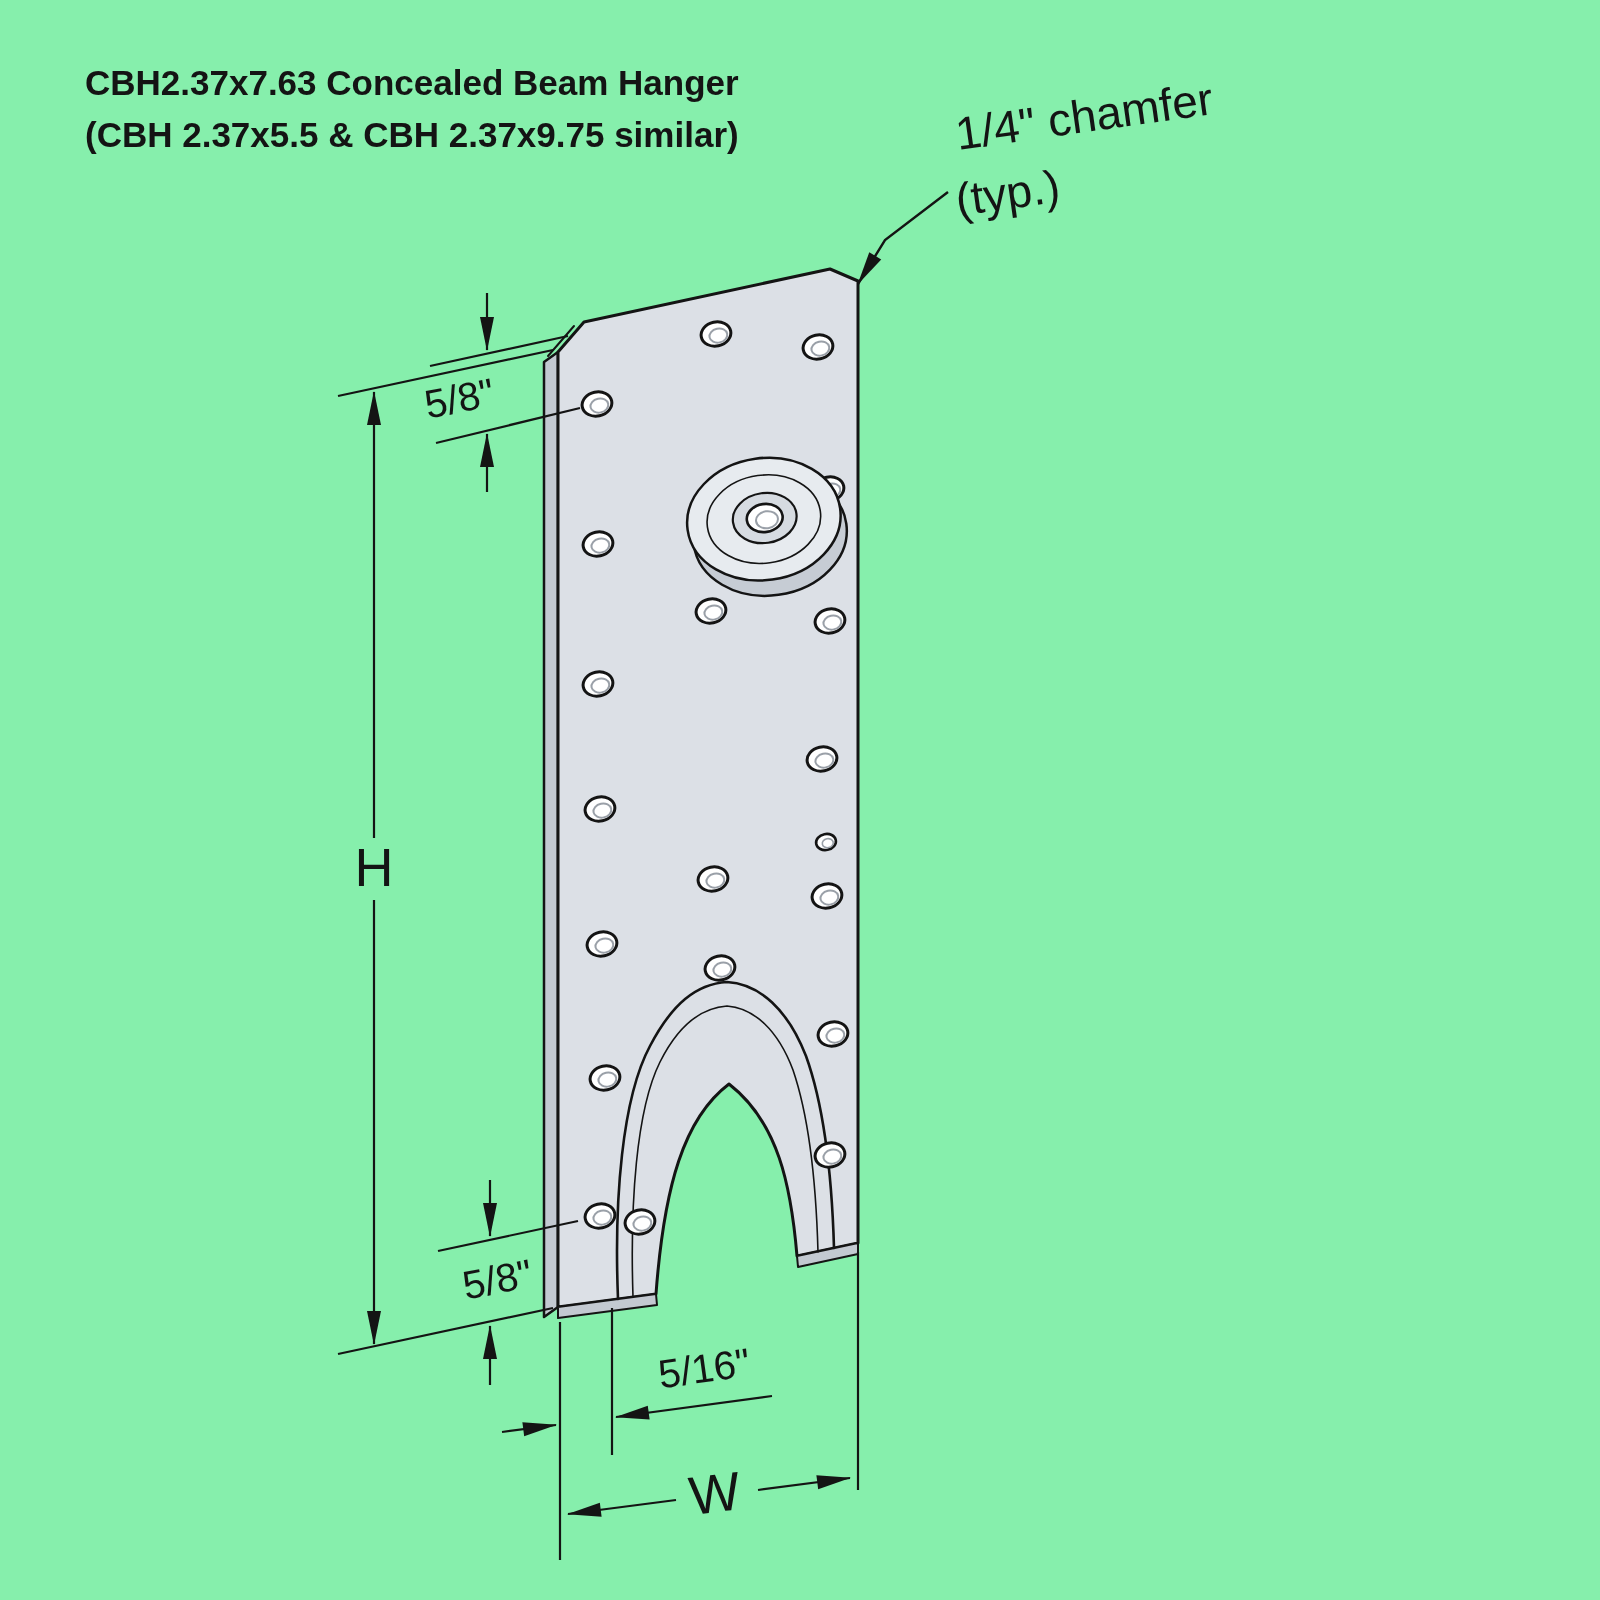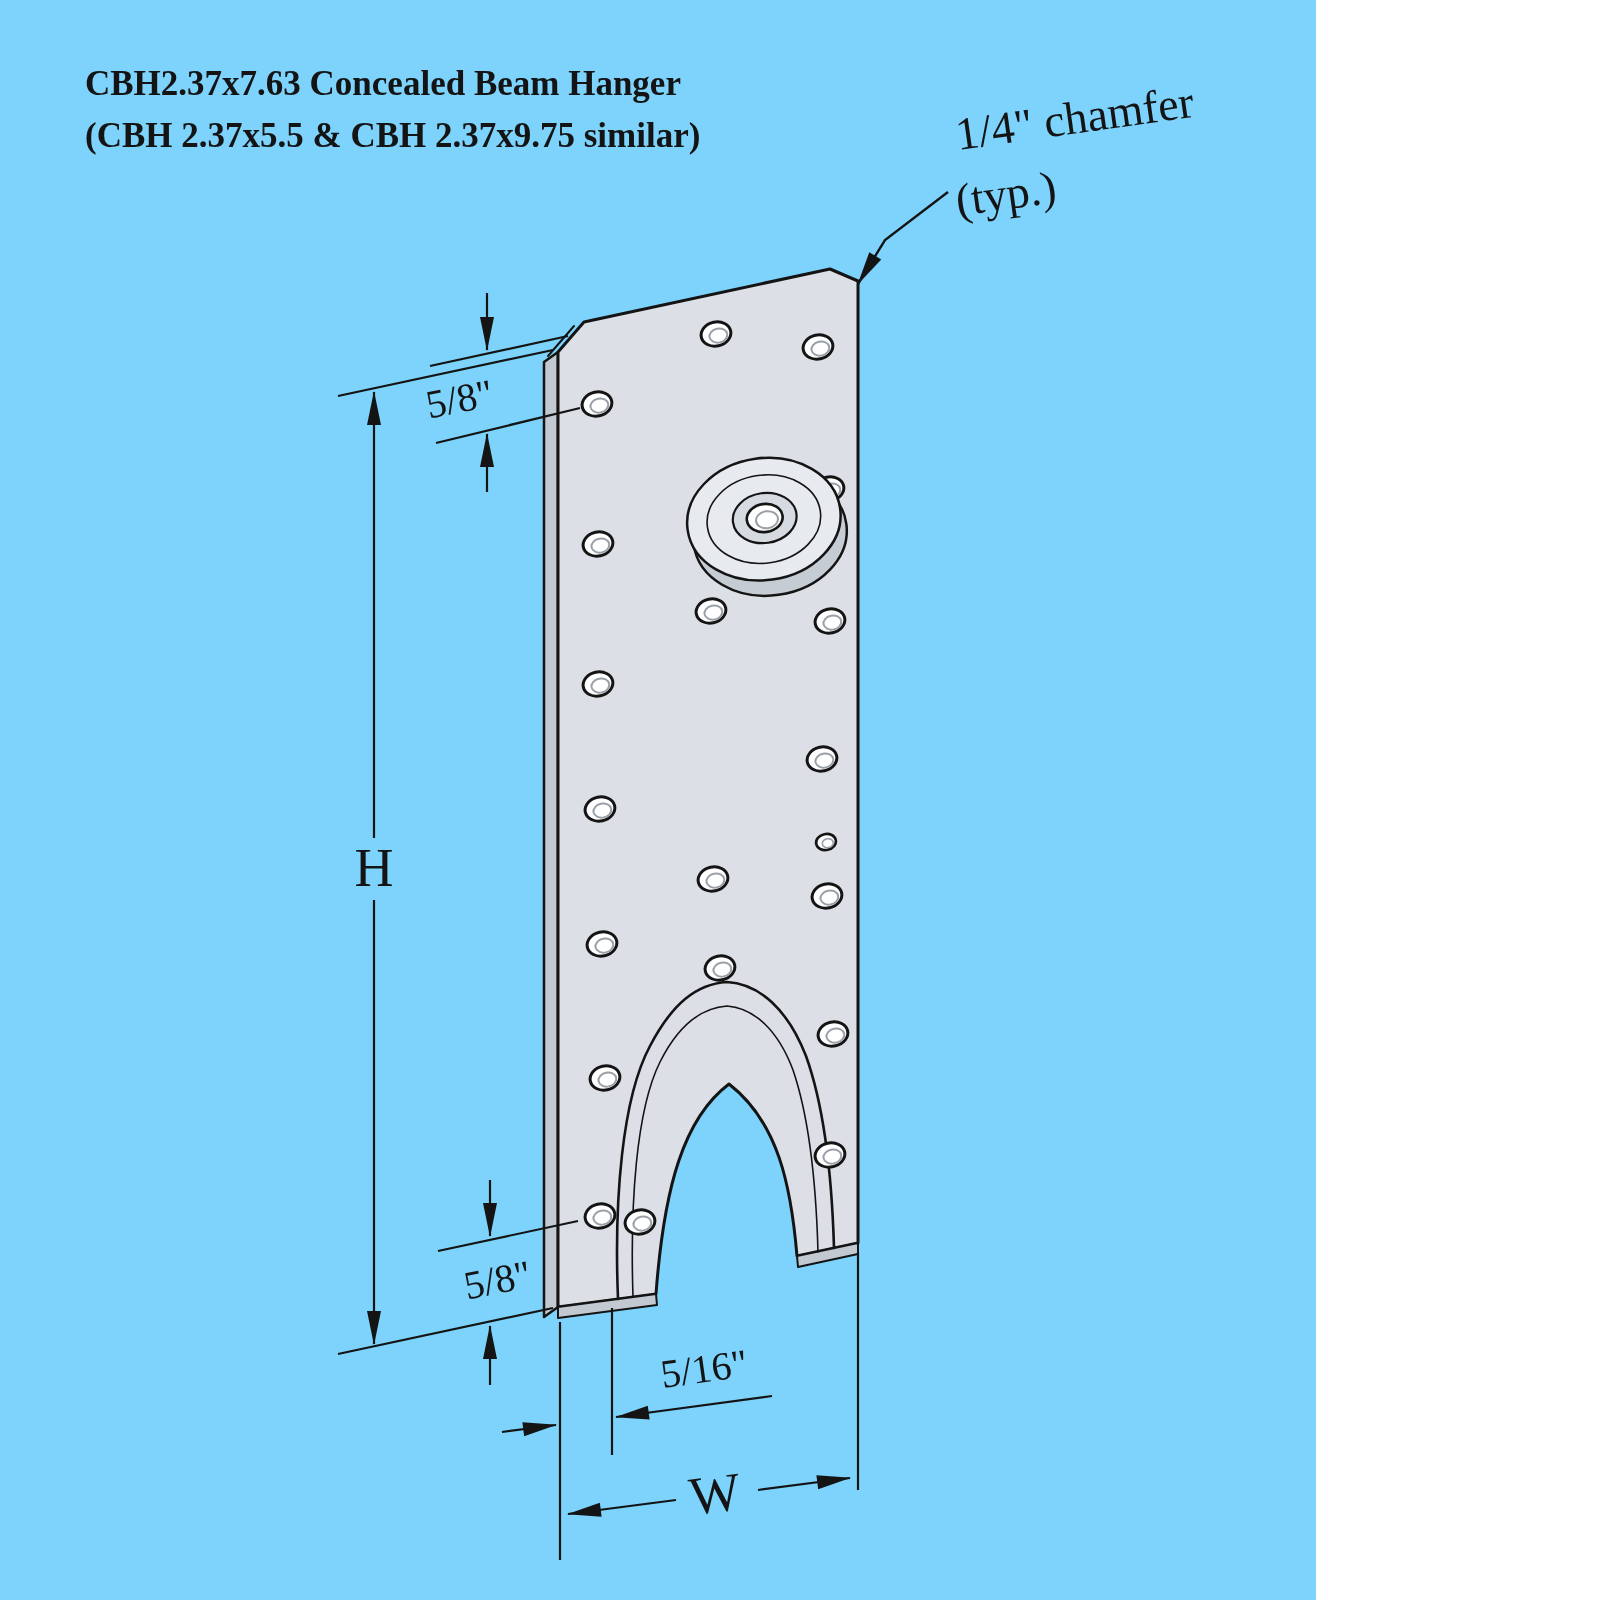--- a/index.html
+++ b/index.html
@@ -1,20 +1,20 @@
 <!DOCTYPE html>
 <html><head>
 <meta charset="utf-8">
 <style>
   html,body{margin:0;padding:0;background:#ffffff;}
   .stage{
     position:relative;
-    width:1316px;height:1600px;
-    background:#7dd3fc;
-    font-family:Liberation Serif, serif;
+    width:1600px;height:1600px;
+    background:#86efac;
+    font-family:Liberation Sans, sans-serif;
     overflow:hidden;
   }
   svg{position:absolute;inset:0;}
   text{fill:#141414;}
   .t-title{font-size:35px;font-weight:bold;}
   .t-callout{font-size:46px;}
   .t-dim{font-size:40px;}
   .t-dim-big{font-size:54px;}
 </style>
 </head>

